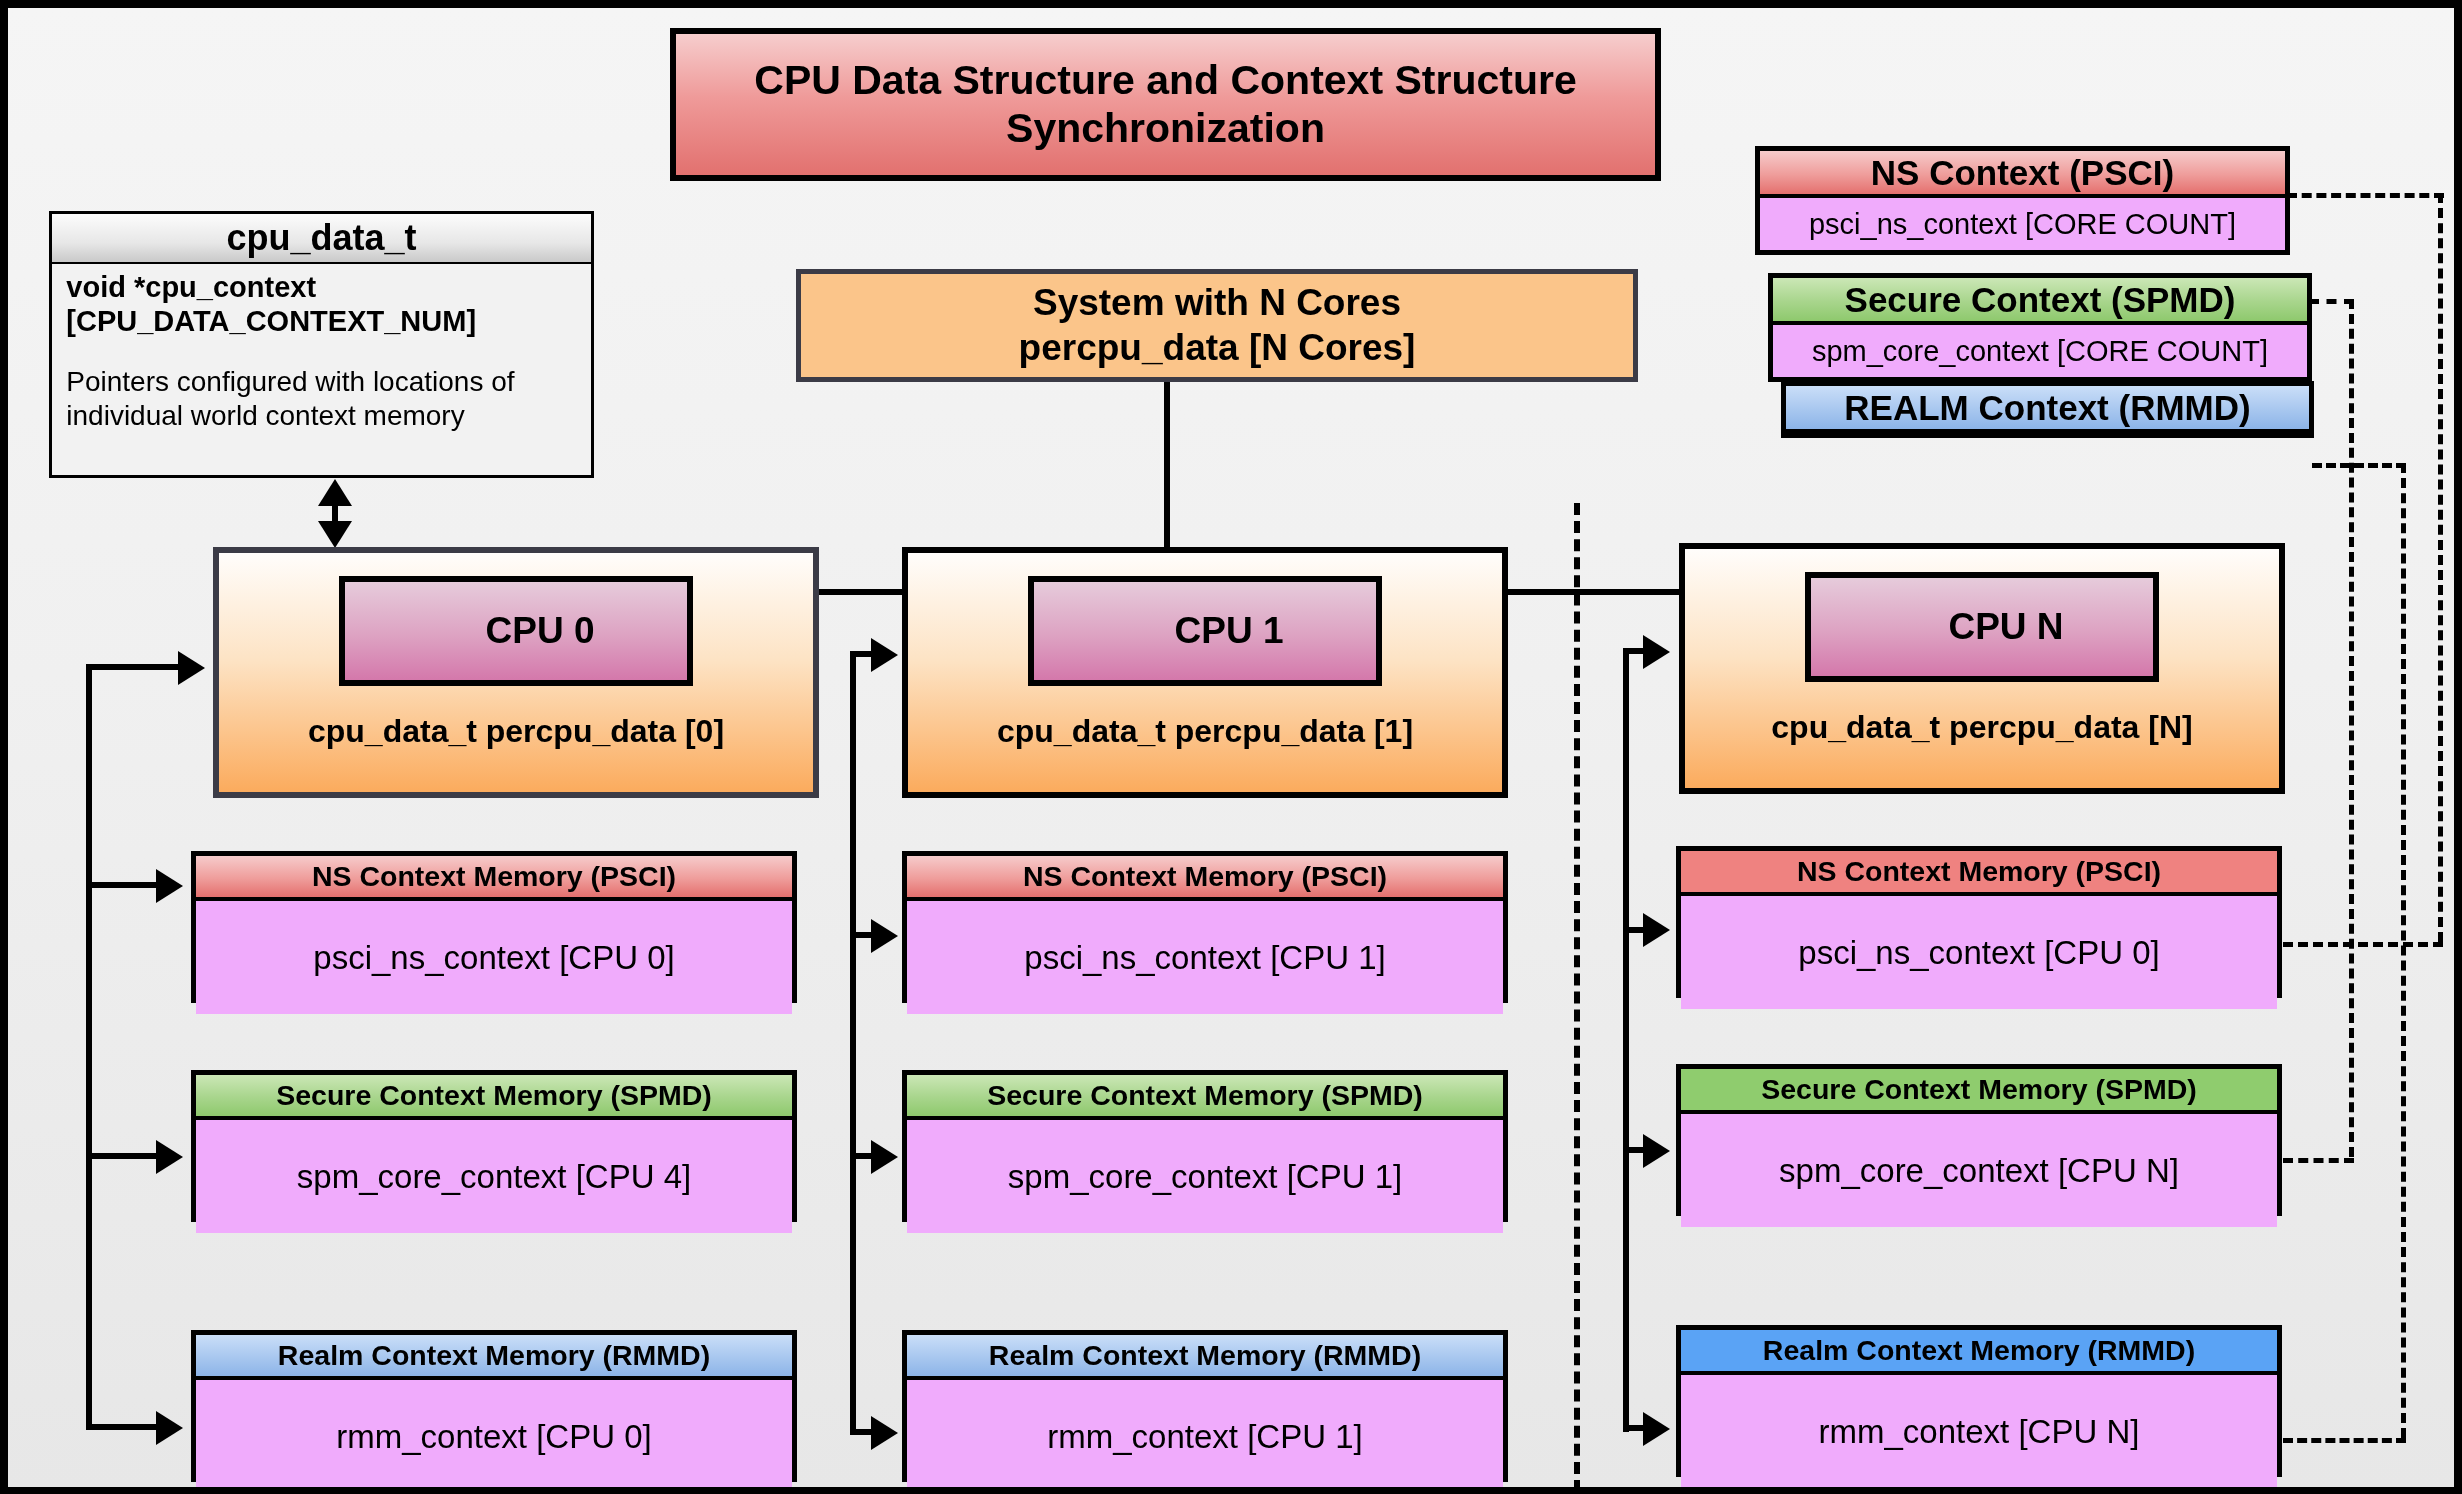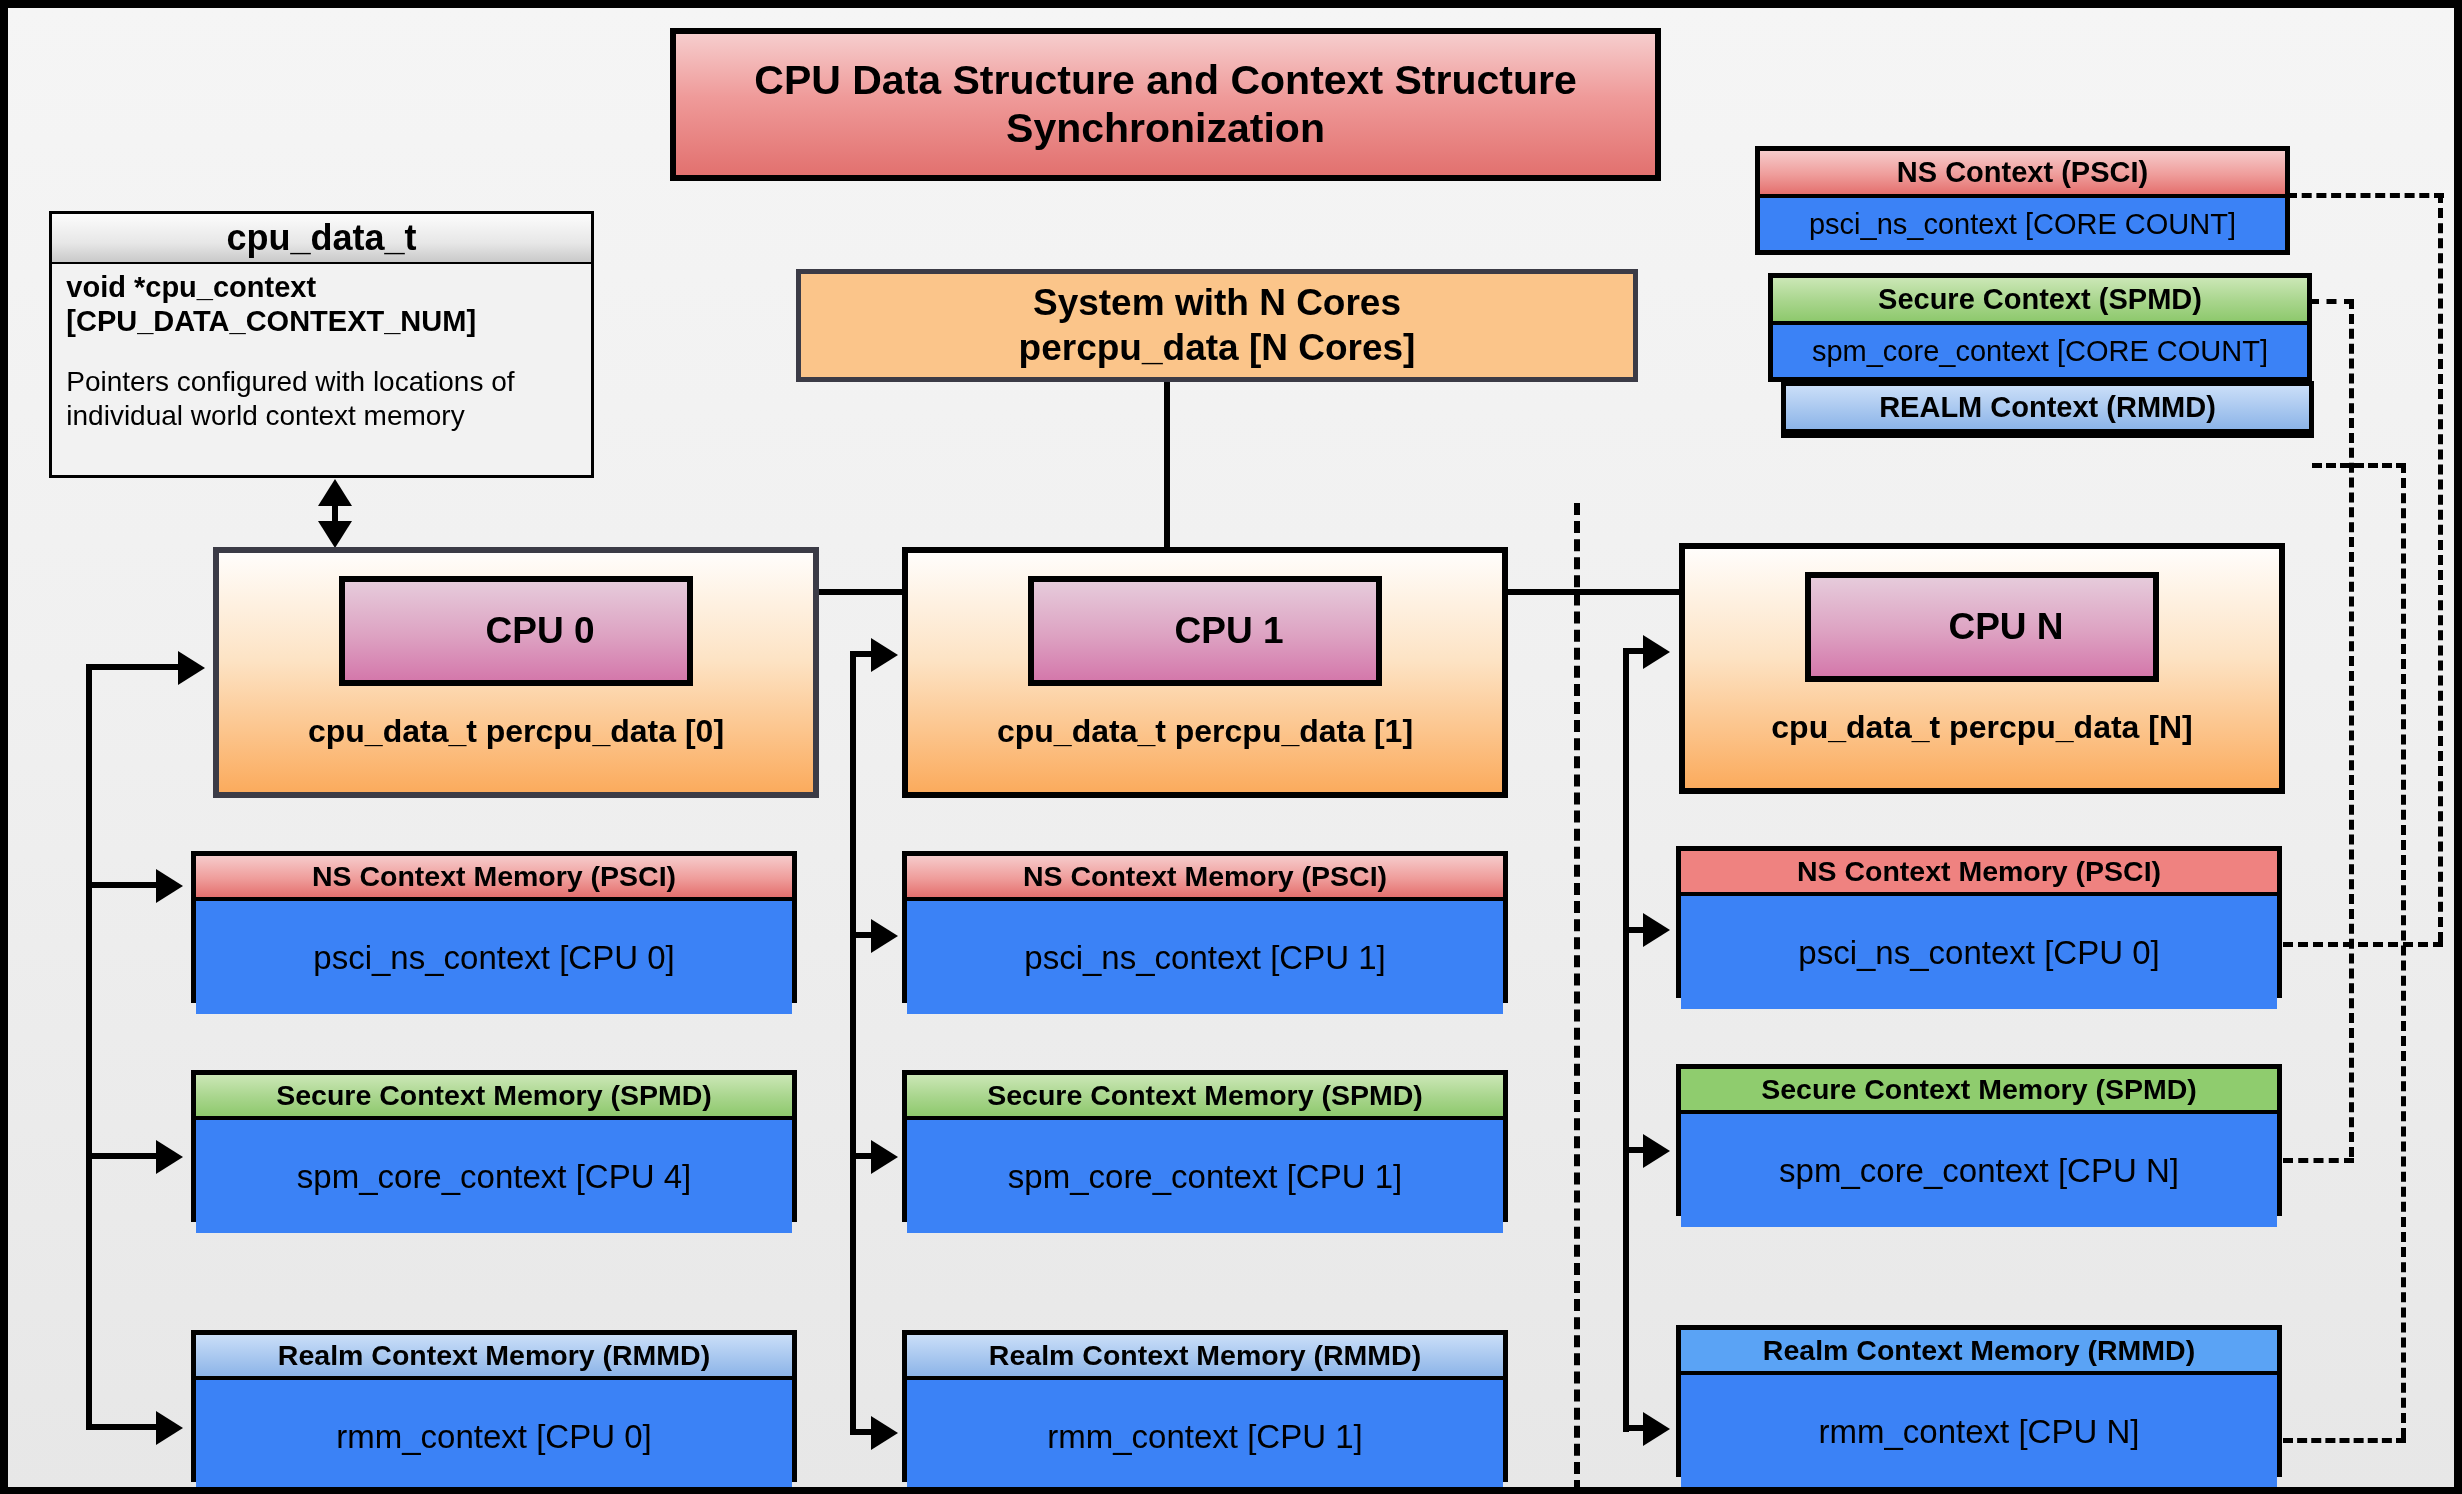--- a/index.html
+++ b/index.html
@@ -71,36 +71,36 @@
 
   
   .ctx-box{ border:5.3px solid #000; background:#ffffff; }
   .ctx-head{
     border-bottom:4.5px solid #000;
     display:flex;align-items:center;justify-content:center;
     font-weight:bold;color:#000;
   }
   .ctx-body{
     display:flex;align-items:center;justify-content:center;
-    color:#000;background:#3b82f6;
+    color:#000;background:#f0abfc;
   }
   .ns-head{background:linear-gradient(to bottom,#f6cbcb 0%,#ef9d9b 55%,#e4706e 100%);}
   .sec-head{background:linear-gradient(to bottom,#cbe7b6 0%,#a8d58c 55%,#8ec96d 100%);}
   .realm-head{background:linear-gradient(to bottom,#cadef8 0%,#a8c7ef 55%,#8cb4e8 100%);}
   .ns-head-flat{background:#ef8280;}
   .sec-head-flat{background:#8fcc6e;}
   .realm-head-flat{background:#5aa3f5;}
 
   
   .mem-box{width:606px;height:152px;}
   .mem-box .ctx-head{height:41px;font-size:28.5px;}
   .mem-box .ctx-body{height:113px;font-size:33px;text-align:right;}
 
   
-  .legend-box .ctx-head{height:43px;font-size:29px;text-align:center;}
+  .legend-box .ctx-head{height:43px;font-size:35px;text-align:center;}
   .legend-box .ctx-body{height:52px;font-size:29px;}
 
   
   .solid-h{background:#000;height:6.2px;}
   .solid-v{background:#000;width:6.2px;}
   .arrow-right{
     width:0;height:0;
     border-top:17px solid transparent;
     border-bottom:17px solid transparent;
     border-left:27px solid #000;

